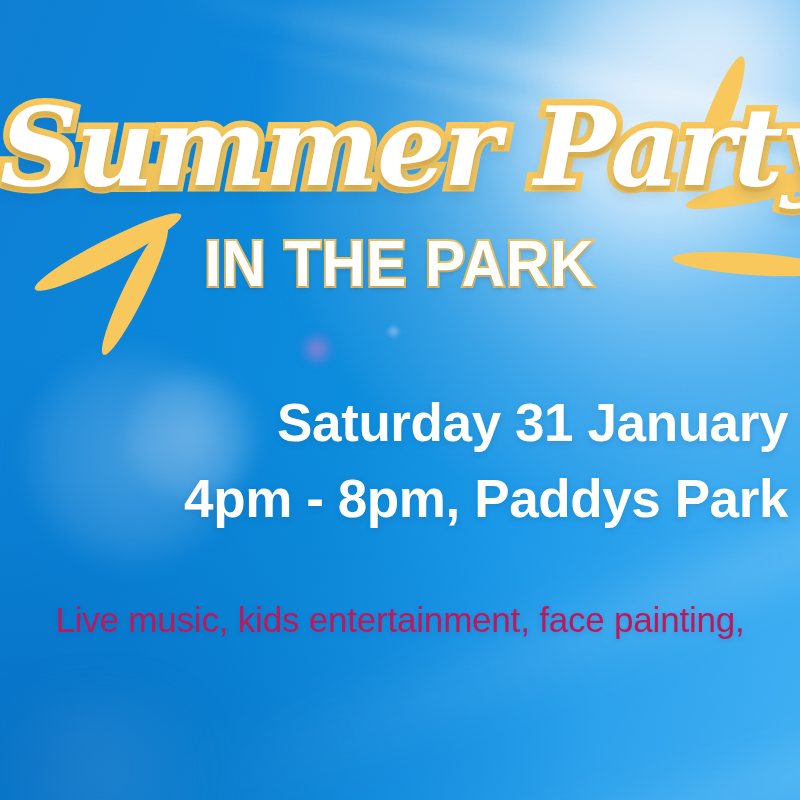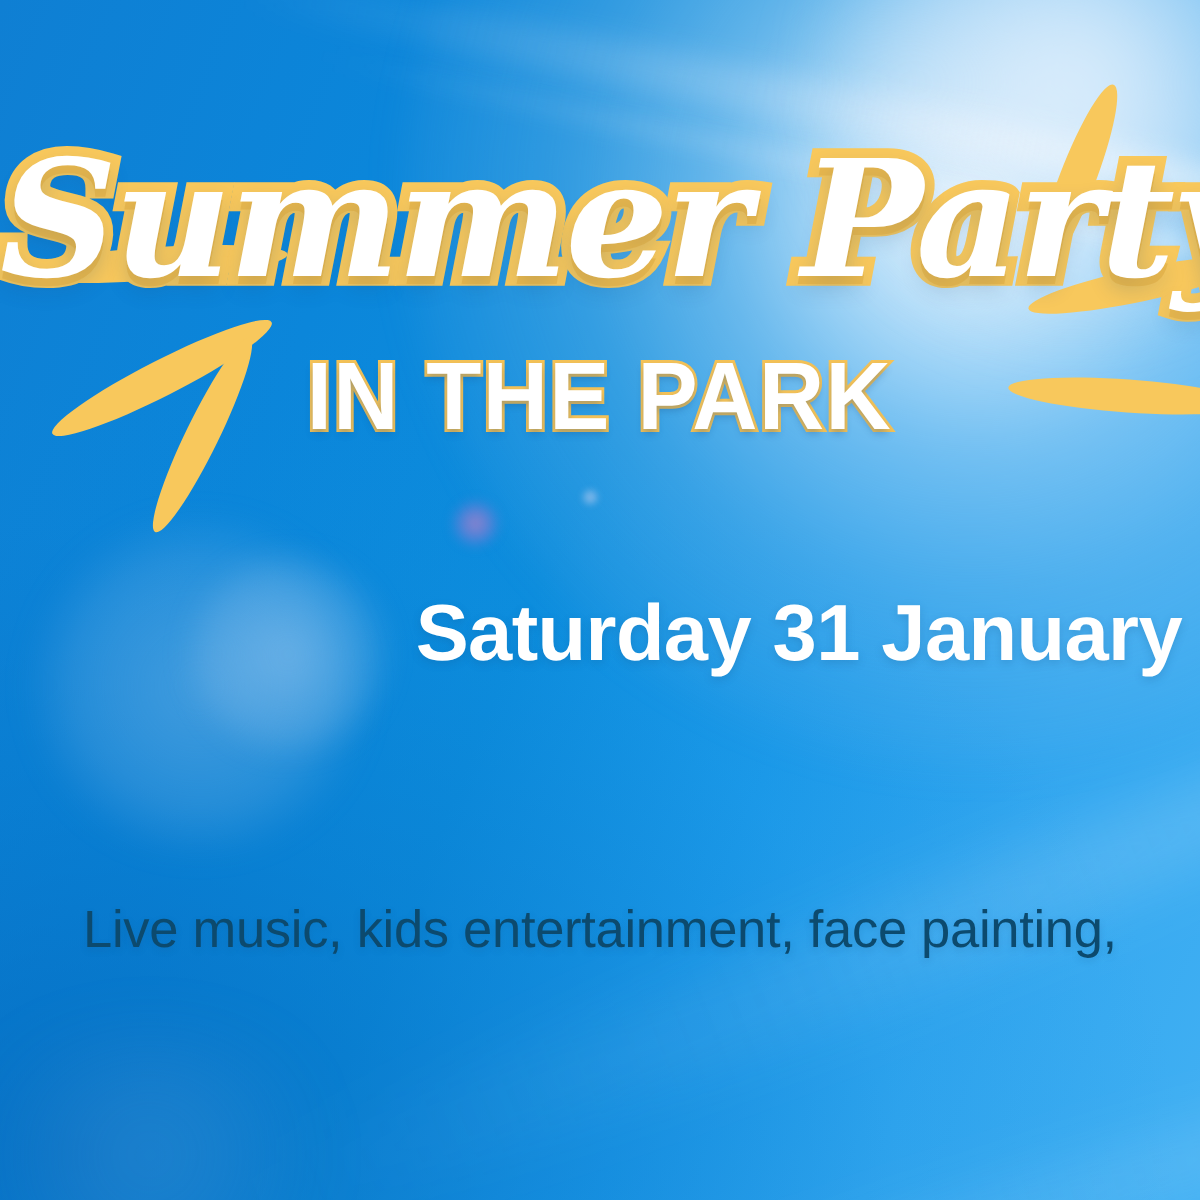--- a/index.html
+++ b/index.html
@@ -243,21 +243,21 @@
     text-align: center;
     z-index: 6;
   }
   .desc-line {
     display: block;
     font-family: "Liberation Sans", sans-serif;
     font-weight: normal;
     font-size: 35px;
     line-height: 50px;
     letter-spacing: -0.2px;
-    color: #0c4a6e;
+    color: #be185d;
     text-shadow: 0 2px 5px rgba(20,80,135,0.18);
     white-space: nowrap;
   }
 </style>
 </head>
 <body>
 
 <div id="poster">
 
   <div class="sky-base"></div>
@@ -292,19 +292,20 @@
   <div class="headline-wrap">
     <div class="headline">Summer Party</div>
   </div>
 
   <div class="subhead">
     <span>IN THE PARK</span>
   </div>
 
   <div class="date-block">
     <span class="date-line">Saturday 31 January</span>
+    <span class="date-line">4pm - 8pm, Paddys Park</span>
   </div>
 
   <div class="desc-block">
     <span class="desc-line">Live music, kids entertainment, face painting,</span>
   </div>
 
 </div>
 
 </body></html>

